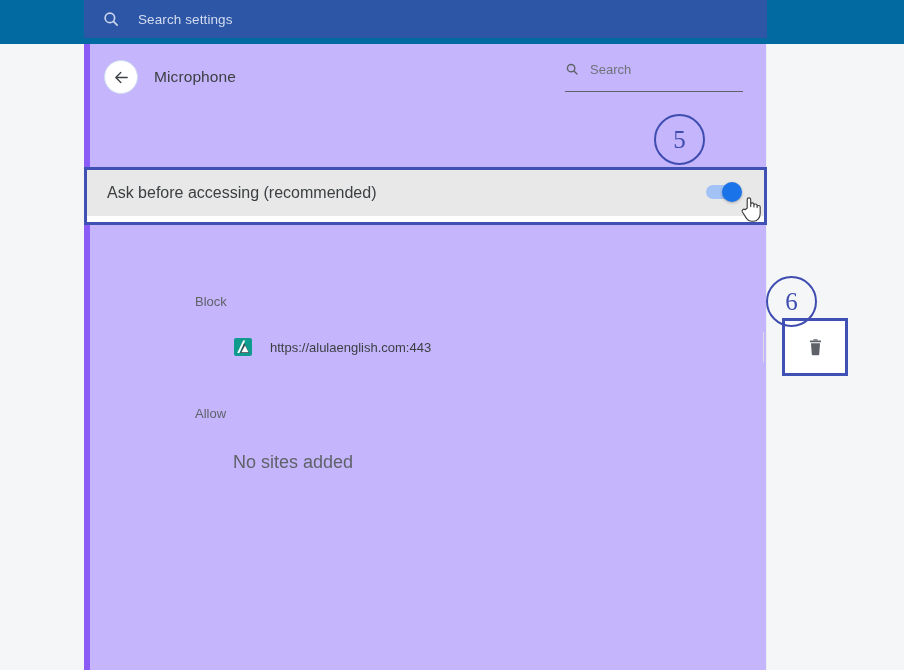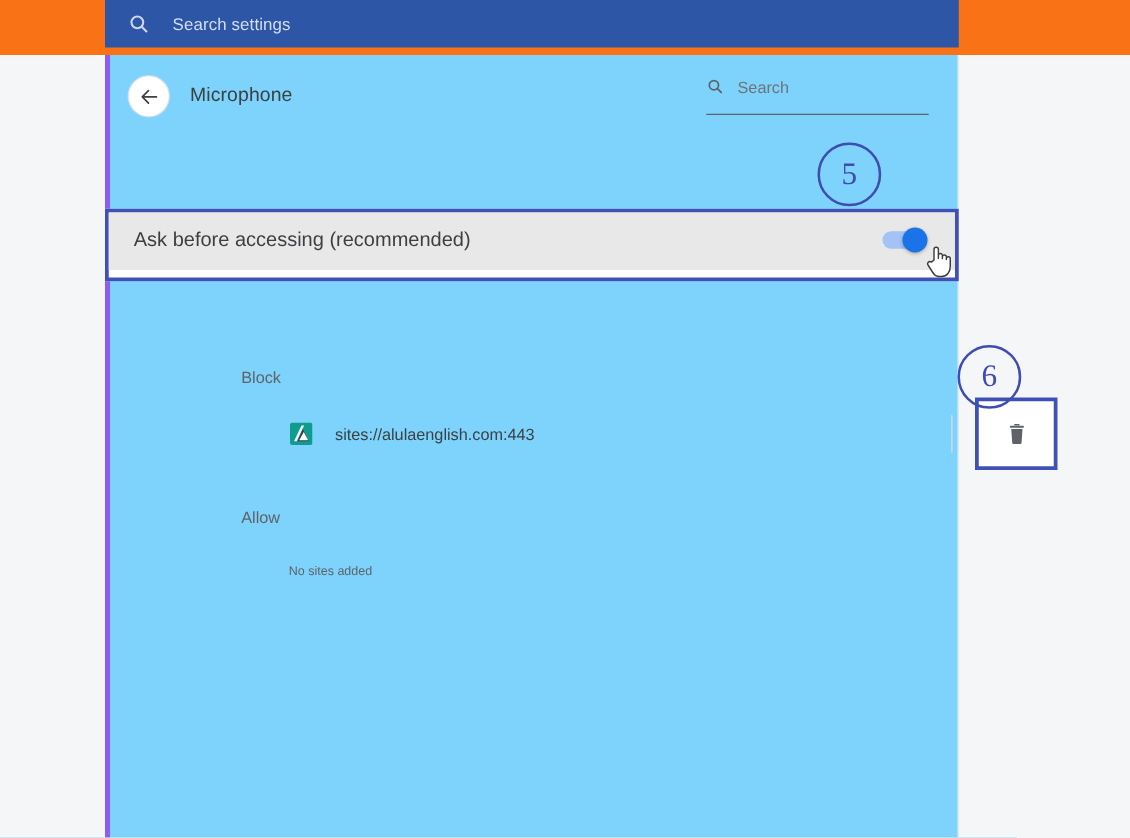--- a/index.html
+++ b/index.html
@@ -15,21 +15,21 @@
     overflow: hidden;
     position: relative;
     -webkit-font-smoothing: antialiased;
   }
 
   
   .topbar-outer {
     position: absolute;
     left: 0; top: 0;
     width: 904px; height: 48px;
-    background: #f97316;
+    background: #0369a1;
   }
   .topbar-inner {
     position: absolute;
     left: 84px; top: 0;
     width: 683px; height: 38px;
     background: #2d56a6;
     display: flex;
     align-items: center;
   }
   .search-settings-icon {
@@ -50,22 +50,22 @@
   .page-bg {
     position: absolute;
     left: 0; top: 44px;
     width: 904px; height: 626px;
     background: #f5f6f8;
   }
   .card {
     position: absolute;
     left: 84px; top: 44px;
     width: 683px; height: 626px;
-    background: #7dd3fc;
-    border-left: 4px solid #8b5cf6;
+    background: #c4b5fd;
+    border-left: 6px solid #8b5cf6;
     border-right: 1px solid #eceef0;
     box-sizing: border-box;
   }
 
   
   .header-row {
     position: absolute;
     left: 0; top: 0;
     width: 100%; height: 66px;
     display: flex;
@@ -249,21 +249,21 @@
     align-items: center;
     justify-content: center;
     background: #fff;
     cursor: pointer;
   }
   .delete-btn-wrap svg { display: block; }
 
   .no-sites {
     position: absolute;
     left: 143px; top: 408px;
-    font-size: 10px;
+    font-size: 18px;
     color: #5f6368;
   }
 
   
   .annot {
     position: absolute;
     border: 2px solid #3f4db0;
     border-radius: 50%;
     display: flex;
     align-items: center;
@@ -333,21 +333,21 @@
 
   <div class="site-row">
     <span class="favicon">
       <svg viewBox="0 0 18 18" width="18" height="18">
         <rect x="0" y="0" width="18" height="18" fill="#0f9b8e"></rect>
         <path d="M3.2 15 L9.2 2.4 L11.3 2.4 L5.3 15 Z" fill="#ffffff"></path>
         <path d="M10.2 5.2 L15.2 15 L6.2 15 Z" fill="#3a3f45"></path>
         <path d="M11.0 7.6 L14.6 14.2 L7.4 14.2 Z" fill="#ffffff"></path>
       </svg>
     </span>
-    <span class="site-url">sites://alulaenglish.com:443</span>
+    <span class="site-url">https://alulaenglish.com:443</span>
     <span class="site-row-spacer"></span>
     <span class="site-expand"></span>
   </div>
   <div class="row-divider"></div>
 
   <div class="delete-btn-wrap">
     <span>
       <svg viewBox="0 0 24 24" width="19" height="19" fill="#5f6368">
         <rect x="5" y="3.2" width="14" height="2.1" rx="0.4"></rect>
         <rect x="9.3" y="1.5" width="5.4" height="1.6" rx="0.4"></rect>

